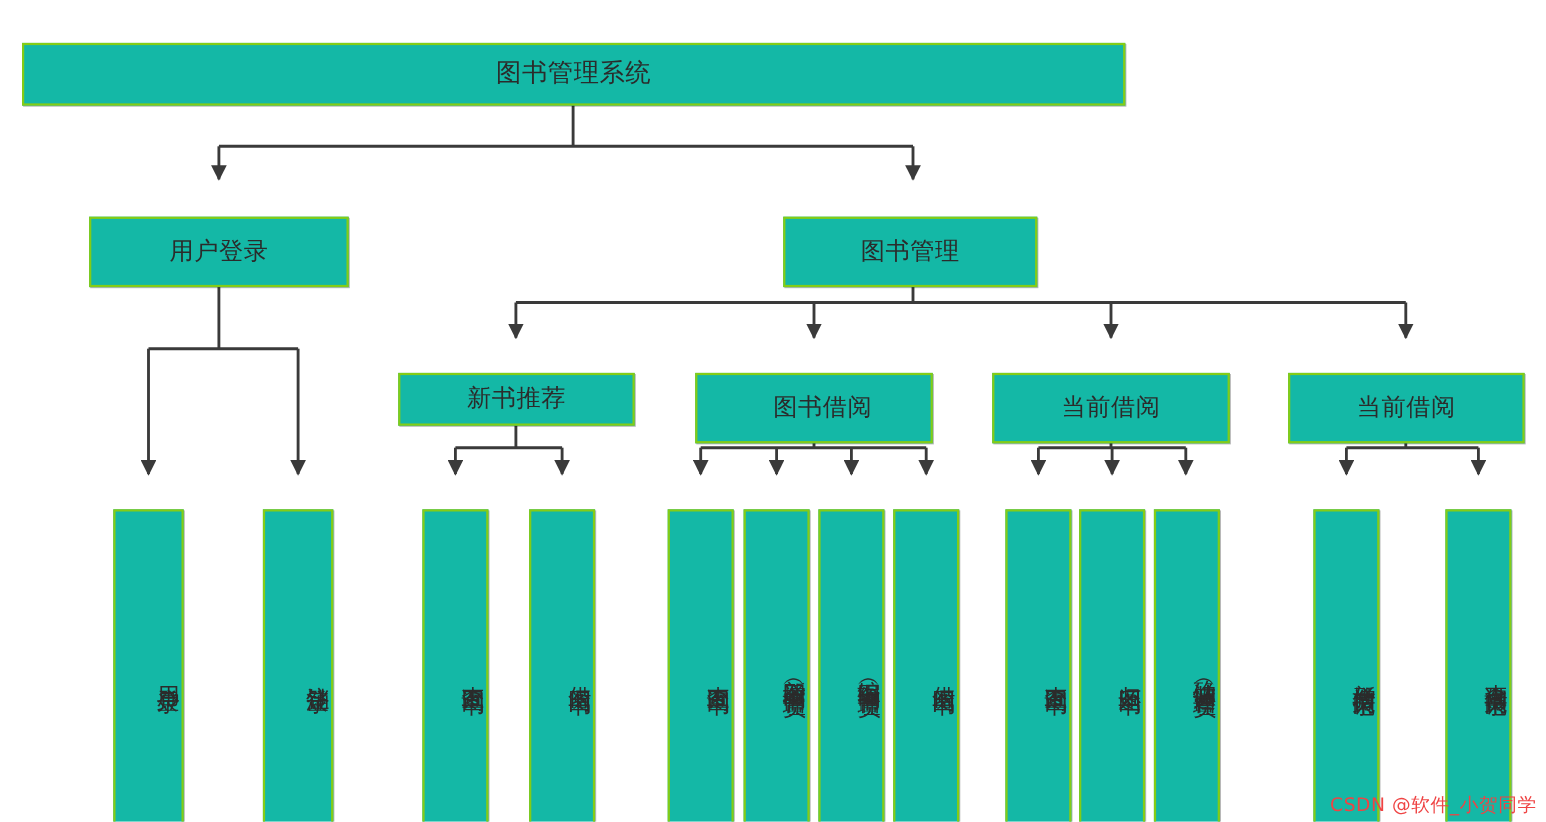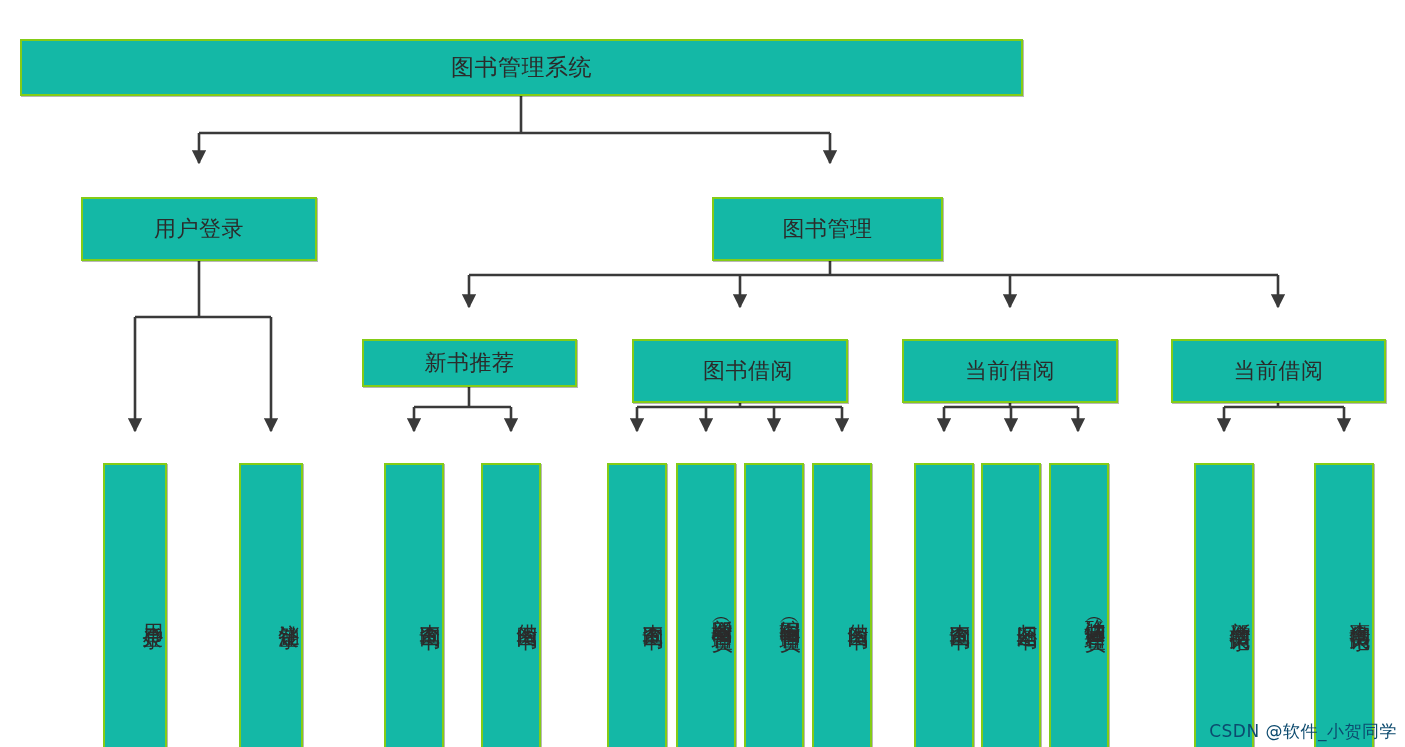--- a/index.html
+++ b/index.html
@@ -59,21 +59,21 @@
   .node.vert .vtext {
     writing-mode: vertical-rl;
     text-orientation: upright;
     display: block;
   }
   .watermark {
     position: absolute;
     right: 8px;
     bottom: 4px;
     font-size: 17px;
-    color: #0c4a6e;
+    color: #ef4444;
     letter-spacing: 0.5px;
     white-space: nowrap;
     font-family: "DejaVu Sans", "Liberation Sans", sans-serif;
   }
 </style>
 </head>
 <body>
 
 <div id="canvas">
 

